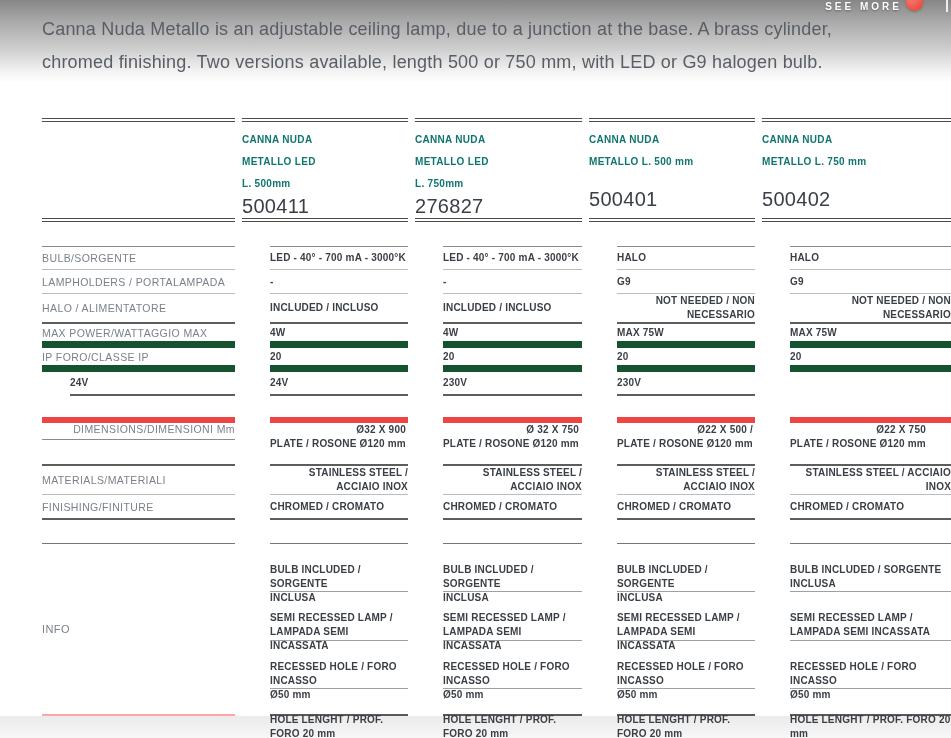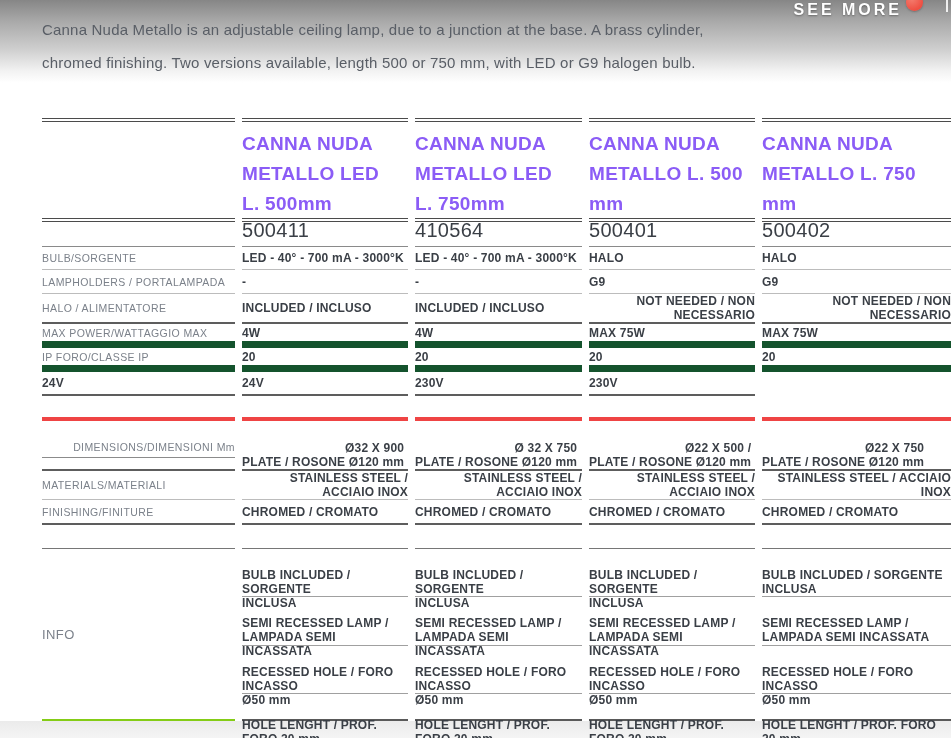--- a/index.html
+++ b/index.html
@@ -9,92 +9,92 @@
     font-family:"Liberation Sans", sans-serif;
   }
   
   .top-area{
     position:relative;width:951px;height:118px;
     background:linear-gradient(180deg,#868686 0%,#a9a9a9 18%,#cfcfcf 42%,#f2f2f2 60%,#ffffff 70%,#ffffff 100%);
   }
   .see-more{position:absolute;top:0;right:0;width:210px;height:18px;cursor:pointer;}
   .see-more-label{
     position:absolute;top:1px;right:49px;
-    font-size:16px;font-weight:bold;letter-spacing:3px;color:#ffffff;
+    font-size:10px;font-weight:bold;letter-spacing:3px;color:#ffffff;
     text-shadow:0 1px 2px rgba(0,0,0,.35);white-space:nowrap;
   }
   .notif-dot{
     position:absolute;top:-6px;right:28px;width:17px;height:17px;border-radius:50%;
     background:radial-gradient(circle at 35% 30%,#f47c6e,#ee4f42 70%);
     box-shadow:0 1px 2px rgba(0,0,0,.25);
   }
   .divider-tick{position:absolute;top:0;right:3px;width:2px;height:12px;background:rgba(255,255,255,.85);}
   .intro{
     margin:0;padding:13px 0 0 42px;
-    font-size:15px;line-height:33px;color:#595e66;letter-spacing:.2px;
+    font-size:18px;line-height:33px;color:#595e66;letter-spacing:.2px;
   }
   
   .spec-table{margin-left:42px;width:909px;}
   .row, .header-row{
     display:grid;
     grid-template-columns:193px 166px 167px 166px 1fr;
     column-gap:7px;
   }
   .hcell{
     box-sizing:border-box;height:104px;
     border-top:4px double #4b4b4b;border-bottom:4px double #4b4b4b;
     display:flex;flex-direction:column;padding-top:7px;
   }
   .hcell.empty{padding:0;}
   .pname{
-    font-weight:bold;font-size:19px;line-height:30px;color:#8b5cf6;
+    font-weight:bold;font-size:10px;line-height:22px;color:#0f766e;
     letter-spacing:.3px;white-space:pre-line;
   }
   .pcode{margin-top:auto;padding-bottom:7px;font-size:20px;color:#3a3f46;letter-spacing:.3px;}
   .table-body{margin-top:24px;}
   .lcell{
     display:flex;align-items:center;
     font-size:10.5px;color:#7b818a;letter-spacing:.4px;
   }
   .vcell{
     display:flex;align-items:center;
-    font-size:12px;font-weight:bold;color:#3a3f46;letter-spacing:.2px;
-    line-height:14px;white-space:pre-line;
+    font-size:10px;font-weight:bold;color:#3a3f46;letter-spacing:.2px;
+    line-height:14px;white-space:pre-line;margin-left:28px;
   }
   .section .row > div{box-sizing:border-box;min-height:24px;text-align:right;}
   
   .sec-a .row > div{border-bottom:1px solid #bcbcbc;}
   .sec-a .row:first-child > div{border-top:1px solid #8a8a8a;}
   .sec-a .row:last-child > div{border-bottom:2px solid #5d5d5d;}
   
   .sec-b .row > div{border-bottom:7px solid #14532d;}
   .sec-b .row:last-child > div{border-bottom:2px solid #5d5d5d;}
   
   .sec-dim{margin-top:21px;}
   .sec-dim .row > div{
-    border-top:4px solid #ef4444;border-bottom:2px solid #5d5d5d;
-    min-height:49px;align-items:flex-start;padding-top:20px;
+    border-top:6px solid #ef4444;border-bottom:2px solid #5d5d5d;
+    min-height:49px;align-items:flex-start;padding-top:0;
   }
   .lab-u{display:block;width:100%;border-bottom:1px solid #8b8b8b;padding-bottom:4px;}
   
   .sec-mat .row > div{border-bottom:1px solid #bcbcbc;min-height:25px;}
   .sec-mat .row:last-child > div{border-bottom:2px solid #5d5d5d;}
   
   .sec-info{
     margin-top:23px;
     display:grid;
     grid-template-columns:193px 166px 167px 166px 1fr;
     grid-template-rows:48px 49px 48px 28px;
     column-gap:7px;
   }
   .info-label{
     grid-column:1;grid-row:1 / 5;box-sizing:border-box;
-    border-top:1px solid #767676;border-bottom:2px solid #84cc16;
+    border-top:1px solid #767676;border-bottom:2px solid #fca5a5;
     display:flex;align-items:center;
-    font-size:13px;color:#7b818a;letter-spacing:.4px;
+    font-size:11px;color:#7b818a;letter-spacing:.4px;
   }
   .icell{box-sizing:border-box;align-items:flex-start;padding-top:19px;border-top:1px solid #a0a0a0;}
   .icell.r0{border-top:1px solid #767676;}
   .icell.r3{border-bottom:2px solid #595959;padding-top:24px;}
   
   .bottom-strip{width:951px;height:24px;background:linear-gradient(180deg,#ebebeb,#f8f8f8);}
 </style>
 </head>
 <body>
 
@@ -116,21 +116,21 @@
       <div class="hcell">
         <div class="pname">CANNA NUDA
 METALLO LED
 L. 500mm</div>
         <div class="pcode">500411</div>
       </div>
       <div class="hcell">
         <div class="pname">CANNA NUDA
 METALLO LED
 L. 750mm</div>
-        <div class="pcode">410564</div>
+        <div class="pcode">276827</div>
       </div>
       <div class="hcell">
         <div class="pname">CANNA NUDA
 METALLO L. 500 mm</div>
         <div class="pcode">500401</div>
       </div>
       <div class="hcell">
         <div class="pname">CANNA NUDA
 METALLO L. 750 mm</div>
         <div class="pcode">500402</div>

